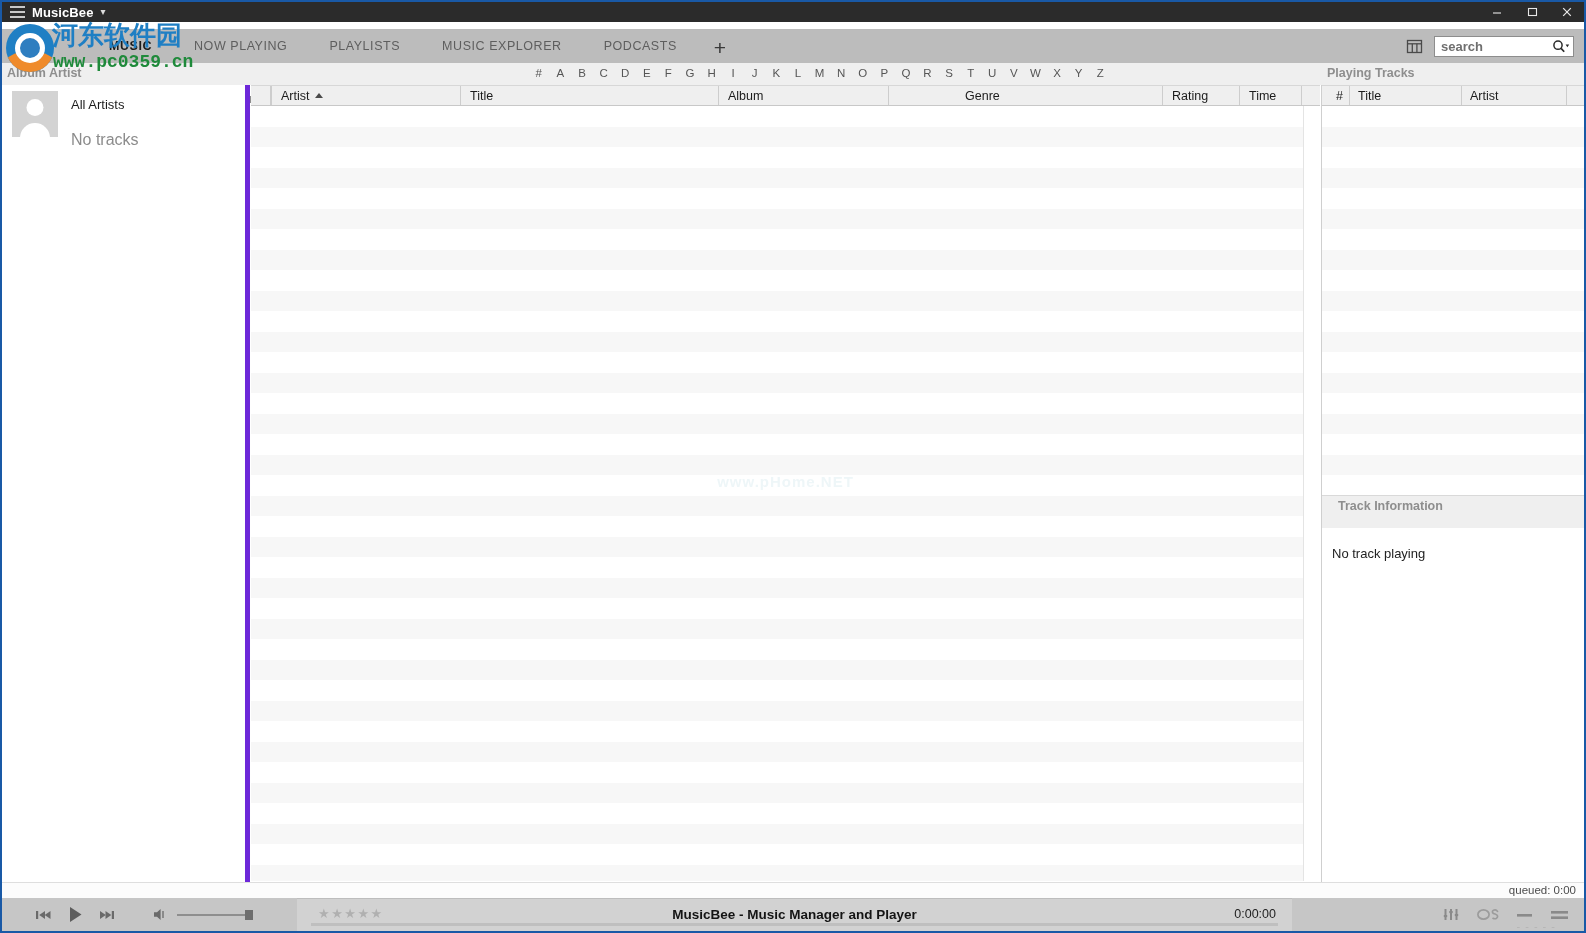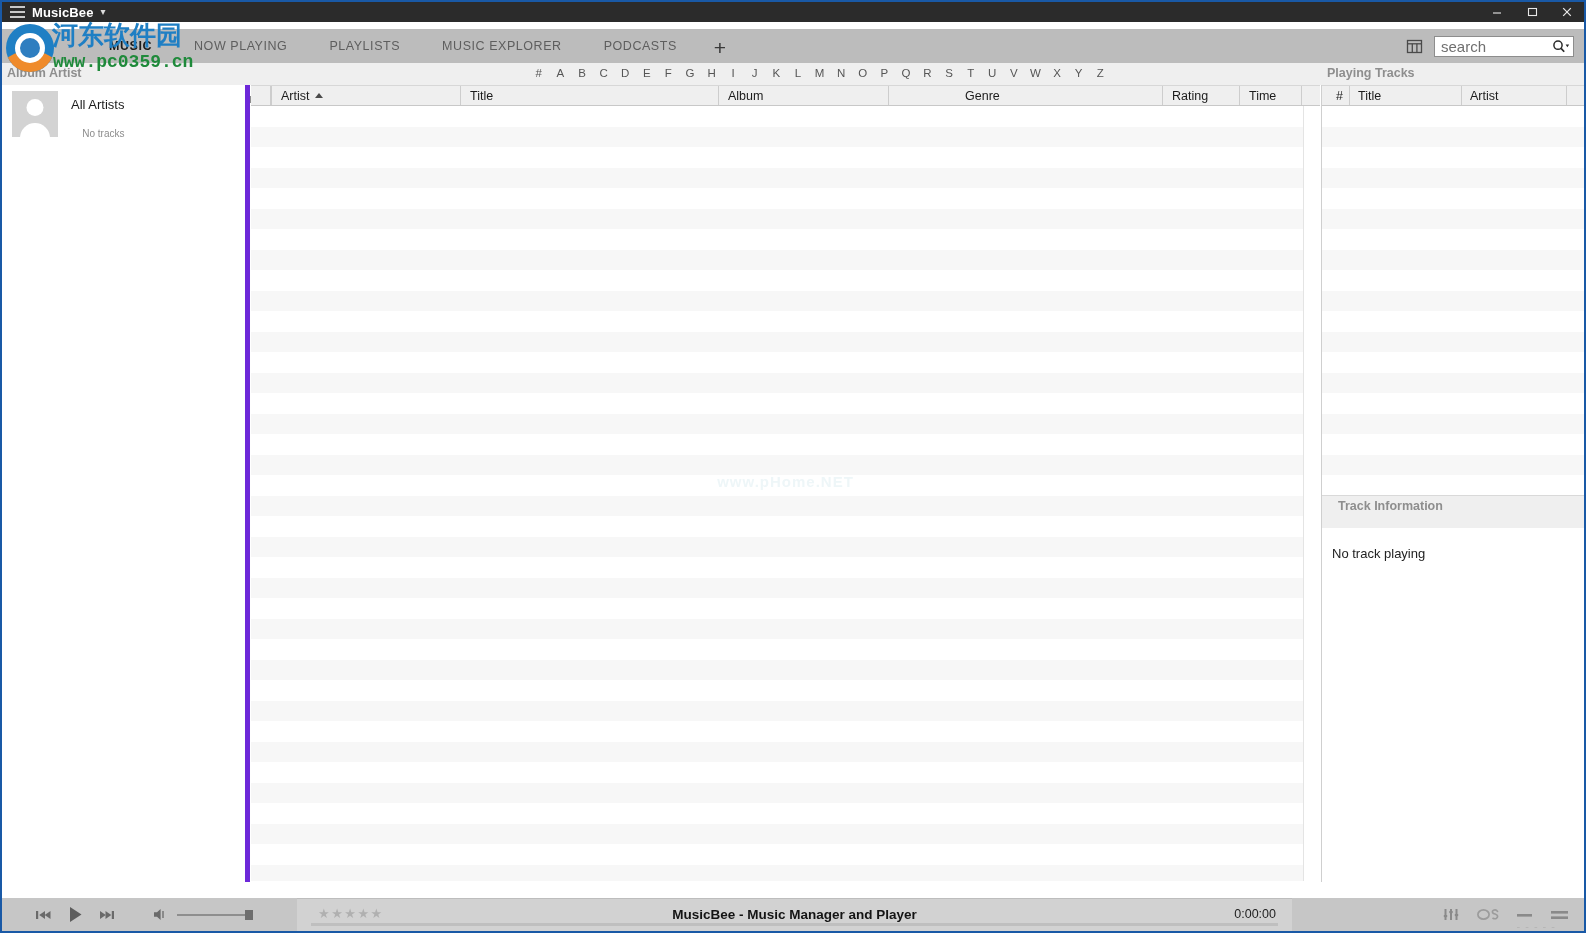--- a/index.html
+++ b/index.html
@@ -73,21 +73,21 @@
   .nav-right { margin-left: auto; display: flex; align-items: center; padding-right: 10px; gap: 9px; }
   .layout-icon { width: 22px; height: 22px; cursor: pointer; display:flex; align-items:center; justify-content:center; }
   .searchbox {
     width: 140px; height: 21px; background: #ffffff;
     border: 1px solid #8d8d8d;
     display: flex; align-items: center; padding: 0 3px 0 6px;
   }
   .searchbox input {
     border: none; outline: none; flex: 1; width: 100%;
     font-family: "Liberation Sans", sans-serif;
-    font-size: 15px; color: #595959; background: transparent;
+    font-size: 13px; color: #595959; background: transparent; font-weight: bold;
   }
   .searchbox input::placeholder { color: #6f6f6f; }
   .search-ico { display:flex; align-items:center; cursor:pointer; }
 
   
   .subheader {
     position: absolute; left: 0; top: 61px;
     width: 1582px; height: 22px;
     background: #efefef;
   }
@@ -131,21 +131,21 @@
   .artist-avatar .head {
     position: absolute; left: 50%; top: 8px; transform: translateX(-50%);
     width: 17px; height: 17px; border-radius: 50%; background: #ffffff;
   }
   .artist-avatar .body {
     position: absolute; left: 50%; bottom: -9px; transform: translateX(-50%);
     width: 30px; height: 23px; border-radius: 15px 15px 0 0; background: #ffffff;
   }
   .artist-text { padding-left: 13px; padding-top: 6px; }
   .artist-name { font-size: 13px; color: #1c1c1c; line-height: 16px; }
-  .artist-sub { font-size: 10px; color: #8c8c8c; line-height: 16px; margin-top: 13px; text-align: right; }
+  .artist-sub { font-size: 16px; color: #8c8c8c; line-height: 16px; margin-top: 19px; text-align: right; }
 
   
   .center-panel {
     position: absolute; left: 249px; top: 0;
     width: 1069px; height: 797px;
     background: #ffffff;
   }
   .col-header {
     display: flex; height: 21px; background: #efefef;
     border-bottom: 1px solid #c8c8c8; border-top: 1px solid #d7d7d7;
@@ -515,20 +515,23 @@
           <div class="pt-row even"></div>
           <div class="pt-row odd"></div>
         </div>
       <div class="ti-header">Track Information</div>
       <div class="ti-body">
         <div class="ti-text">No track playing</div>
       </div>
     </div>
   </div>
 
+  <div class="statusrow">
+    <div class="queued">queued: 0:00</div>
+  </div>
 
   <div class="playerbar">
     <div class="transport">
       <div class="tbtn">
         <svg width="18" height="14" viewBox="0 0 18 14">
           <rect x="2" y="3" width="2.2" height="8" fill="#6a6a6a"></rect>
           <path d="M11 3 L11 11 L5.2 7 Z" fill="#6a6a6a"></path>
           <path d="M16.5 3 L16.5 11 L10.7 7 Z" fill="#6a6a6a"></path>
         </svg>
       </div>

